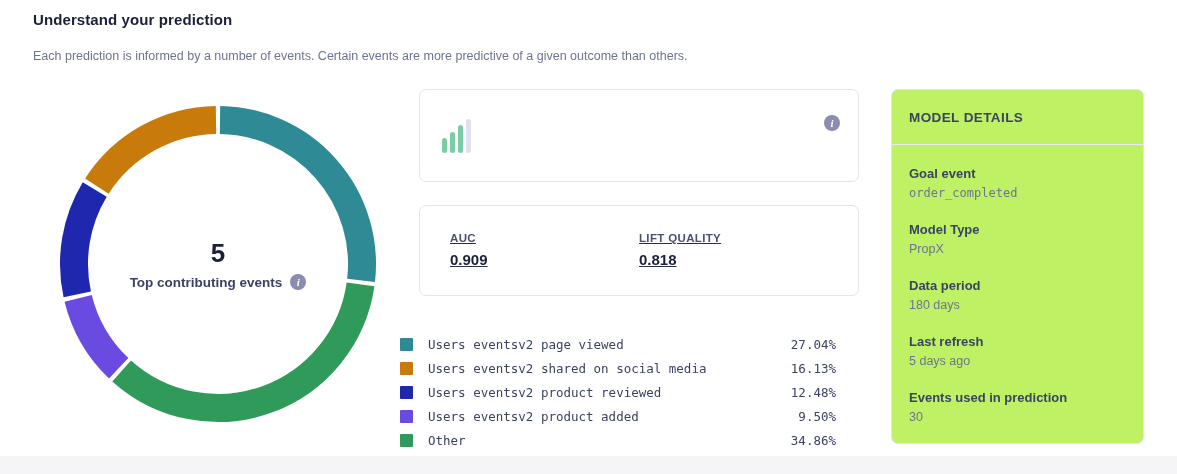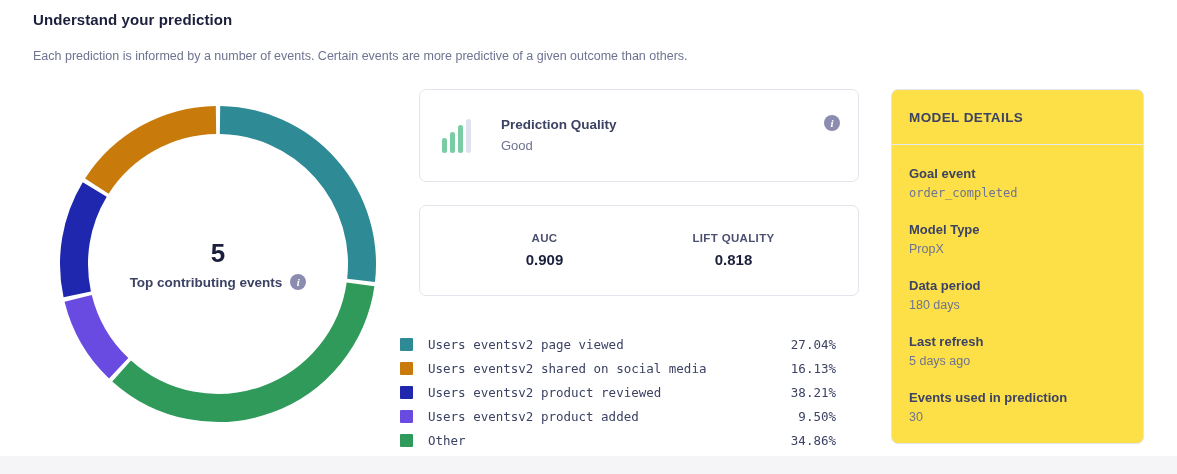--- a/index.html
+++ b/index.html
@@ -163,21 +163,22 @@
 
   .metrics-card {
     margin-top: 23px;
     height: 91px;
     display: flex;
     align-items: center;
     padding: 0 30px;
   }
   .metric {
     flex: 1 1 0;
-    text-align: center;
+    text-align: left;
+    text-decoration: underline;
   }
   .metric-label {
     font-size: 11.5px;
     font-weight: bold;
     color: #4b5070;
     letter-spacing: 0.35px;
     line-height: 16px;
   }
   .metric-value {
     font-size: 15px;
@@ -217,21 +218,21 @@
     text-align: right;
   }
 
   
   .details-card {
     position: absolute;
     left: 891px;
     top: 89px;
     width: 253px;
     height: 355px;
-    background: #fde047;
+    background: #bef264;
     border: 1px solid #e3e5ec;
     border-radius: 7px;
     box-sizing: border-box;
     overflow: hidden;
   }
   .details-head {
     height: 55px;
     display: flex;
     align-items: center;
     padding-left: 17px;
@@ -296,24 +297,20 @@
 
   <div class="mid-col">
 
     <div class="card quality-card">
       <div class="bars-icon">
         <i></i>
           <i></i>
           <i></i>
           <i></i>
       </div>
-      <div class="quality-text">
-        <div class="quality-title">Prediction Quality</div>
-        <div class="quality-value">Good</div>
-      </div>
       <span class="info-icon card-info">i</span>
     </div>
 
     <div class="card metrics-card">
       <div class="metric">
         <div class="metric-label">AUC</div>
         <div class="metric-value">0.909</div>
       </div>
       <div class="metric">
         <div class="metric-label">LIFT QUALITY</div>
@@ -329,21 +326,21 @@
         <span class="legend-pct">27.04%</span>
       </div>
       <div class="legend-row">
         <span class="legend-swatch" style="background: rgb(200, 122, 11);"></span>
         <span class="legend-name">Users eventsv2 shared on social media</span>
         <span class="legend-pct">16.13%</span>
       </div>
       <div class="legend-row">
         <span class="legend-swatch" style="background: rgb(30, 39, 174);"></span>
         <span class="legend-name">Users eventsv2 product reviewed</span>
-        <span class="legend-pct">38.21%</span>
+        <span class="legend-pct">12.48%</span>
       </div>
       <div class="legend-row">
         <span class="legend-swatch" style="background: rgb(106, 75, 226);"></span>
         <span class="legend-name">Users eventsv2 product added</span>
         <span class="legend-pct">9.50%</span>
       </div>
       <div class="legend-row">
         <span class="legend-swatch" style="background: rgb(48, 154, 91);"></span>
         <span class="legend-name">Other</span>
         <span class="legend-pct">34.86%</span>

